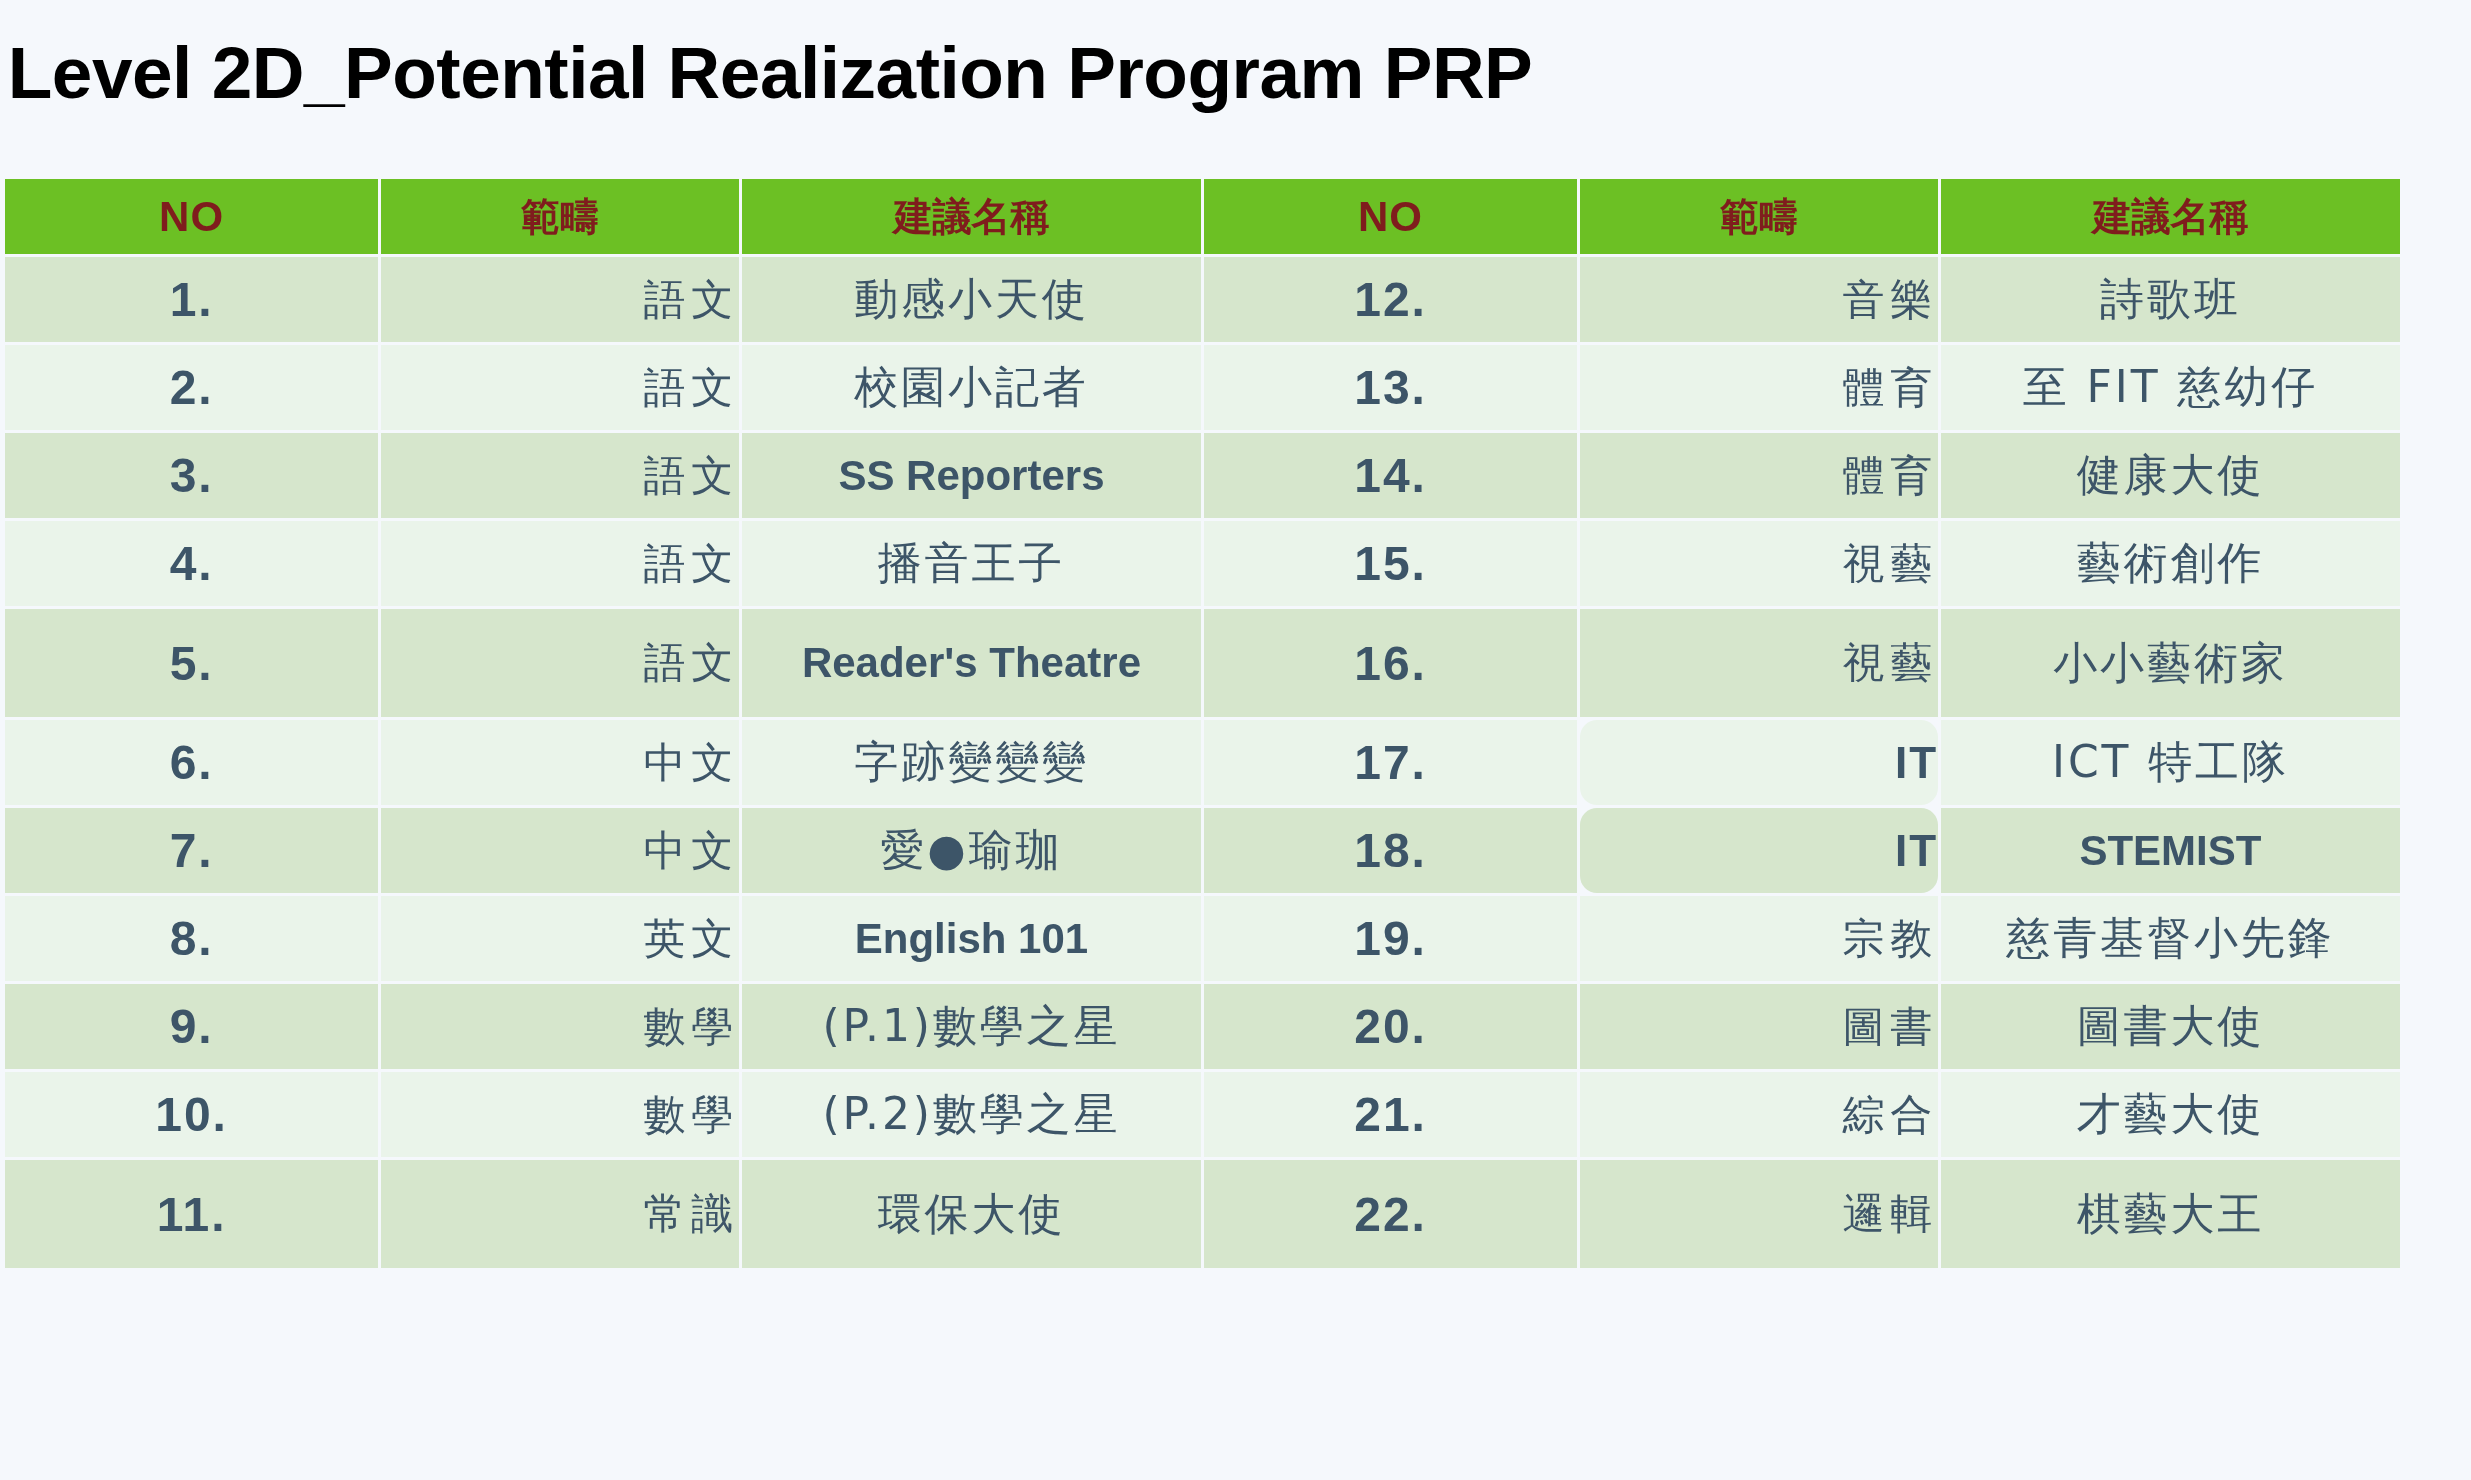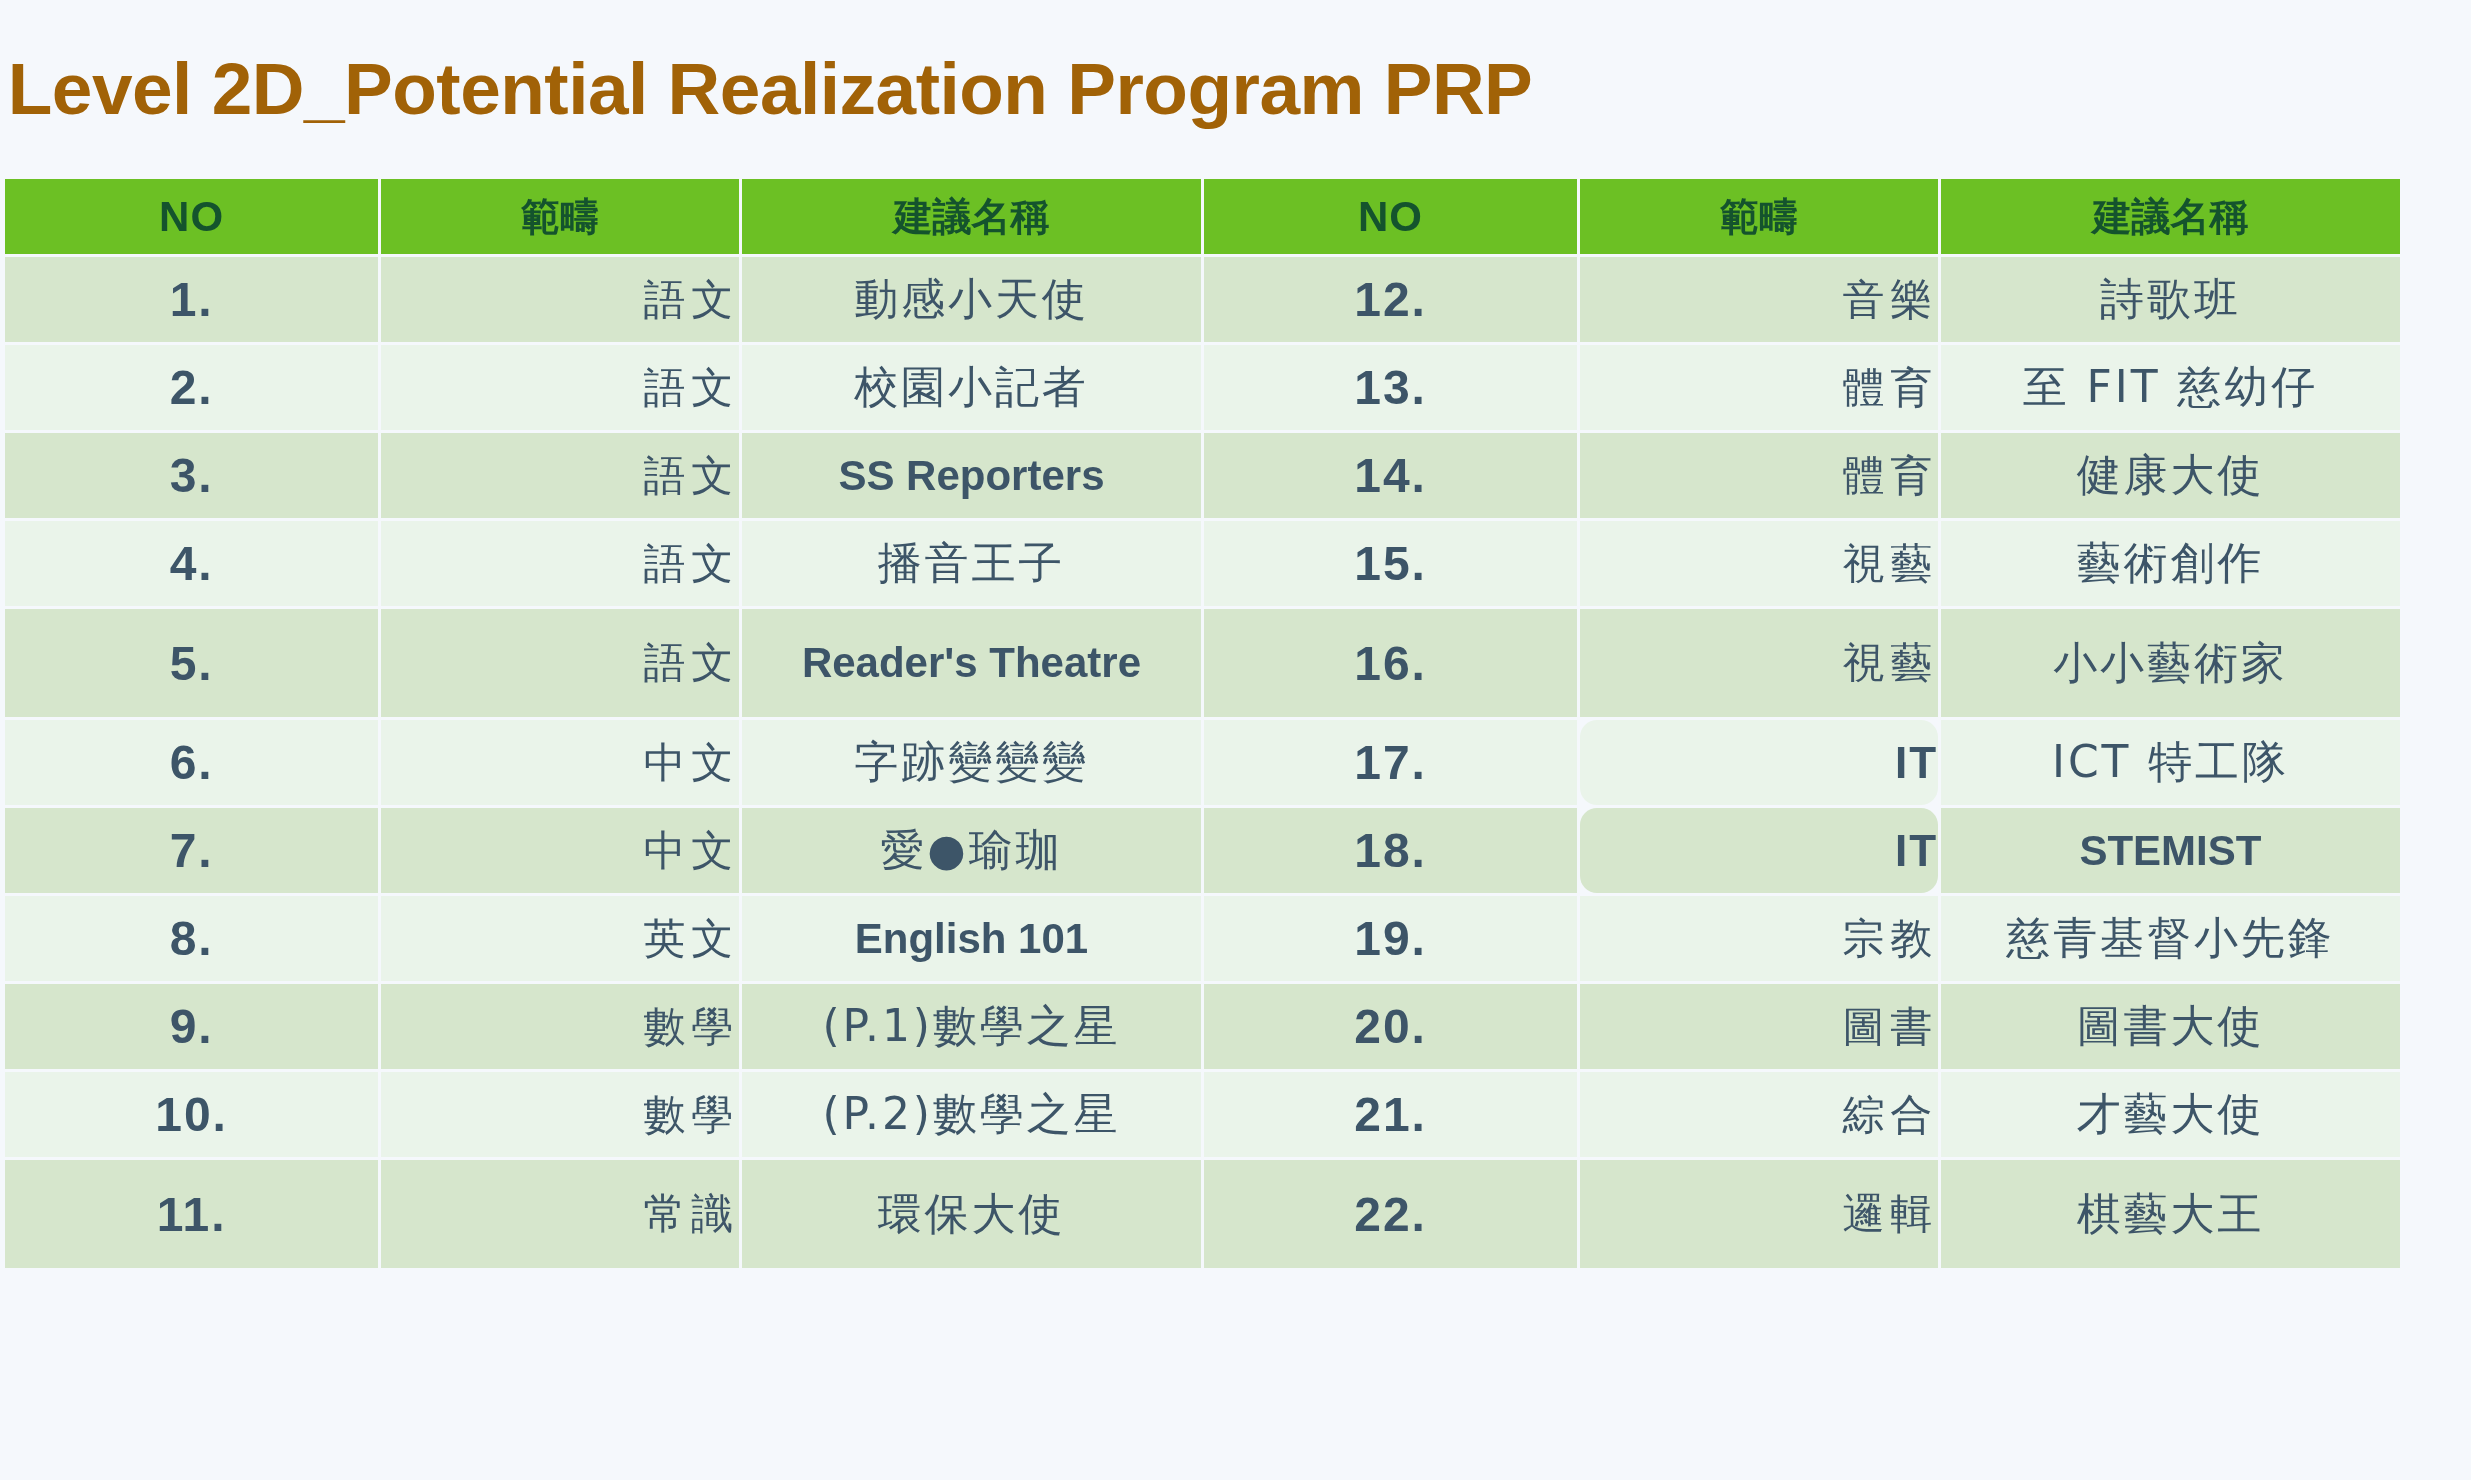--- a/index.html
+++ b/index.html
@@ -20,24 +20,24 @@
   }
 
   
   #slide-title {
     position: absolute;
     left: 7.7px;
     top: 19.3px;
     width: 2452px;
     height: 106px;
     display: flex;
-    align-items: flex-end;
+    align-items: center;
     font-size: 73px;
     font-weight: bold;
-    color: #a16207;
+    color: #000000;
     letter-spacing: -0.5px;
     white-space: nowrap;
     line-height: 1;
   }
   #slide-title .cjk {
     font-family: "DejaVu Sans", "Liberation Sans", sans-serif;
     font-weight: bold;
   }
 
   
@@ -57,21 +57,21 @@
     margin: -3.9px 0 0 -3.9px;
   }
 
   col.c-no   { width: 314px; }
   col.c-cat  { width: 301px; }
   col.c-name { width: 386px; }
 
   
   thead th {
     background: #6cc024;
-    color: #14532d;
+    color: #7f1d1d;
     font-size: 39px;
     font-weight: bold;
     text-align: center;
     vertical-align: middle;
     height: 75px;
     padding: 0;
     border: 0;
     font-family: "DejaVu Sans", "Liberation Sans", sans-serif;
   }
   thead th.lat {

